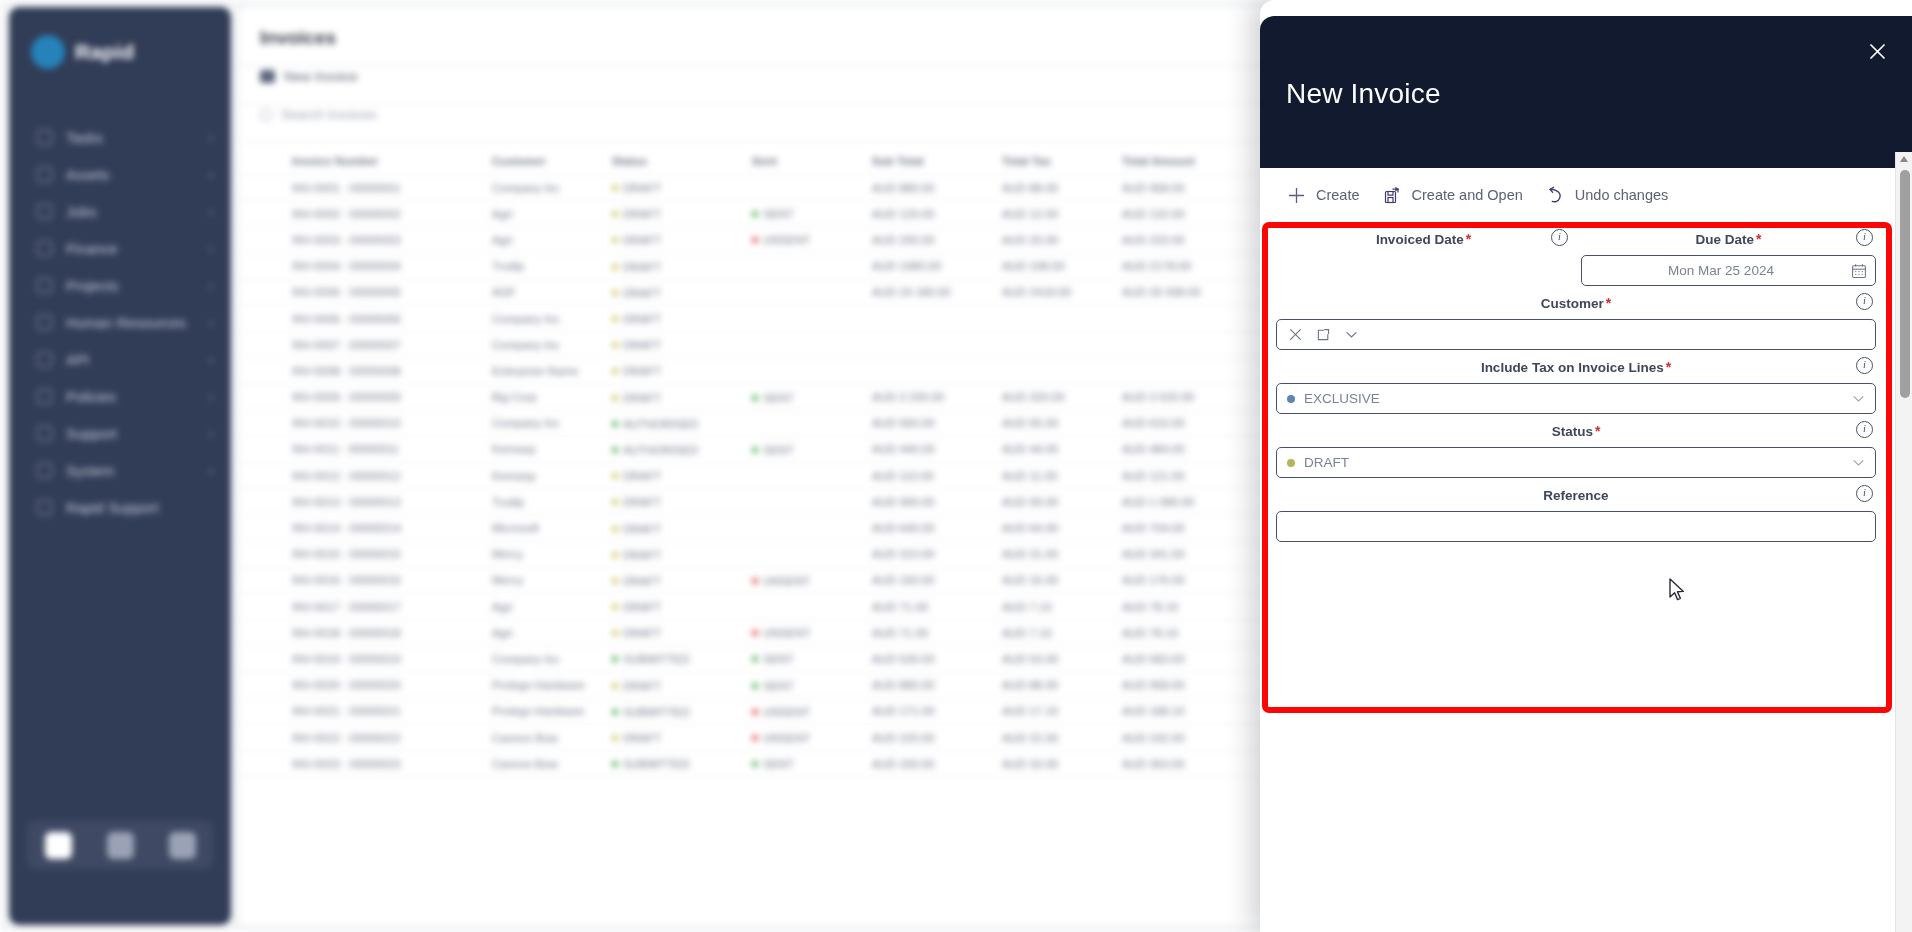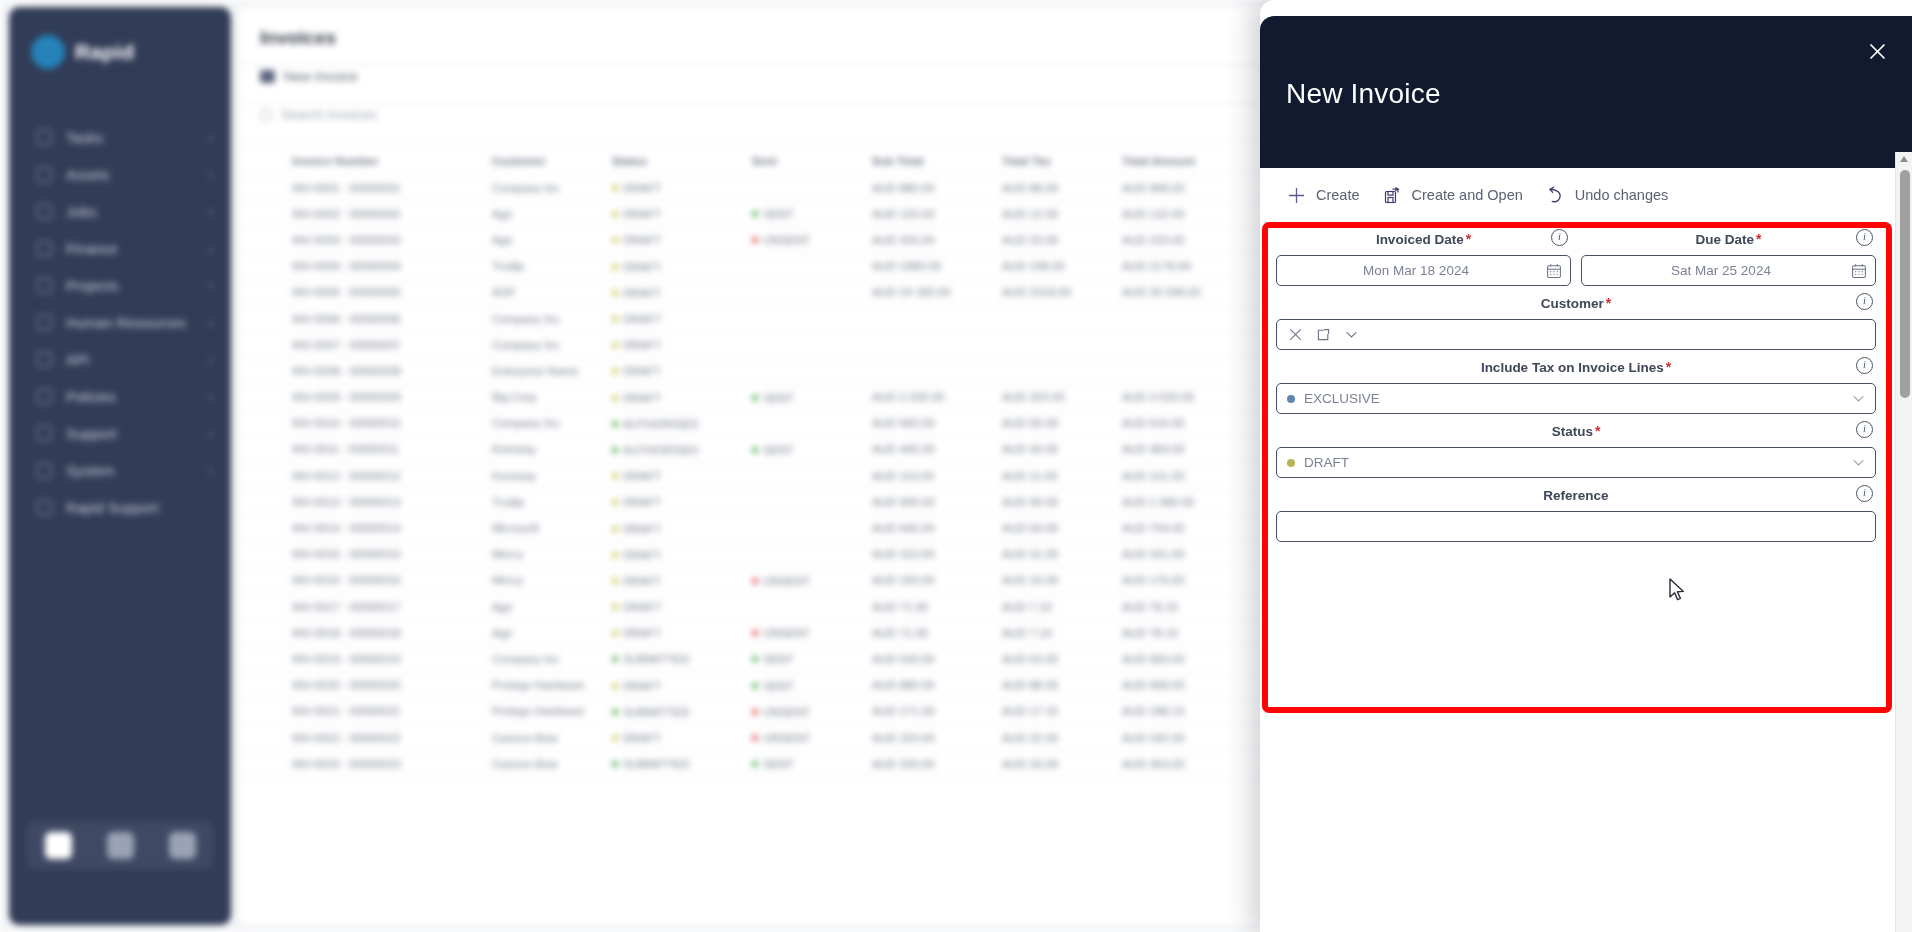--- a/index.html
+++ b/index.html
@@ -765,46 +765,29 @@
 
       <div class="form">
 
         <div class="frow">
 
           <div class="fgrp half">
             <span class="flabel">
               <span>Invoiced Date</span><span class="req">*</span>
             </span>
             <span class="finfo">i</span>
-            <div class="fctl">
-              <span class="fval">Mon Mar 18 2024</span>
-              <span class="fico">
-                <svg width="16" height="16" viewBox="0 0 16 16" fill="none" stroke="#6b7387" stroke-width="1.05">
-                  <rect x="1.6" y="2.8" width="12.8" height="11.6" rx="1.1"></rect>
-                  <line x1="1.6" y1="6.2" x2="14.4" y2="6.2"></line>
-                  <line x1="4.6" y1="1.3" x2="4.6" y2="3.6"></line>
-                  <line x1="11.4" y1="1.3" x2="11.4" y2="3.6"></line>
-                  <line x1="4.2" y1="8.6" x2="5.2" y2="8.6"></line>
-                  <line x1="7.5" y1="8.6" x2="8.5" y2="8.6"></line>
-                  <line x1="10.8" y1="8.6" x2="11.8" y2="8.6"></line>
-                  <line x1="4.2" y1="11.4" x2="5.2" y2="11.4"></line>
-                  <line x1="7.5" y1="11.4" x2="8.5" y2="11.4"></line>
-                  <line x1="10.8" y1="11.4" x2="11.8" y2="11.4"></line>
-                </svg>
-              </span>
-            </div>
           </div>
 
           <div class="fgrp half">
             <span class="flabel">
               <span>Due Date</span><span class="req">*</span>
             </span>
             <span class="finfo">i</span>
             <div class="fctl">
-              <span class="fval">Sat Mar 25 2024</span>
+              <span class="fval">Mon Mar 25 2024</span>
               <span class="fico">
                 <svg width="16" height="16" viewBox="0 0 16 16" fill="none" stroke="#6b7387" stroke-width="1.05">
                   <rect x="1.6" y="2.8" width="12.8" height="11.6" rx="1.1"></rect>
                   <line x1="1.6" y1="6.2" x2="14.4" y2="6.2"></line>
                   <line x1="4.6" y1="1.3" x2="4.6" y2="3.6"></line>
                   <line x1="11.4" y1="1.3" x2="11.4" y2="3.6"></line>
                   <line x1="4.2" y1="8.6" x2="5.2" y2="8.6"></line>
                   <line x1="7.5" y1="8.6" x2="8.5" y2="8.6"></line>
                   <line x1="10.8" y1="8.6" x2="11.8" y2="8.6"></line>
                   <line x1="4.2" y1="11.4" x2="5.2" y2="11.4"></line>

